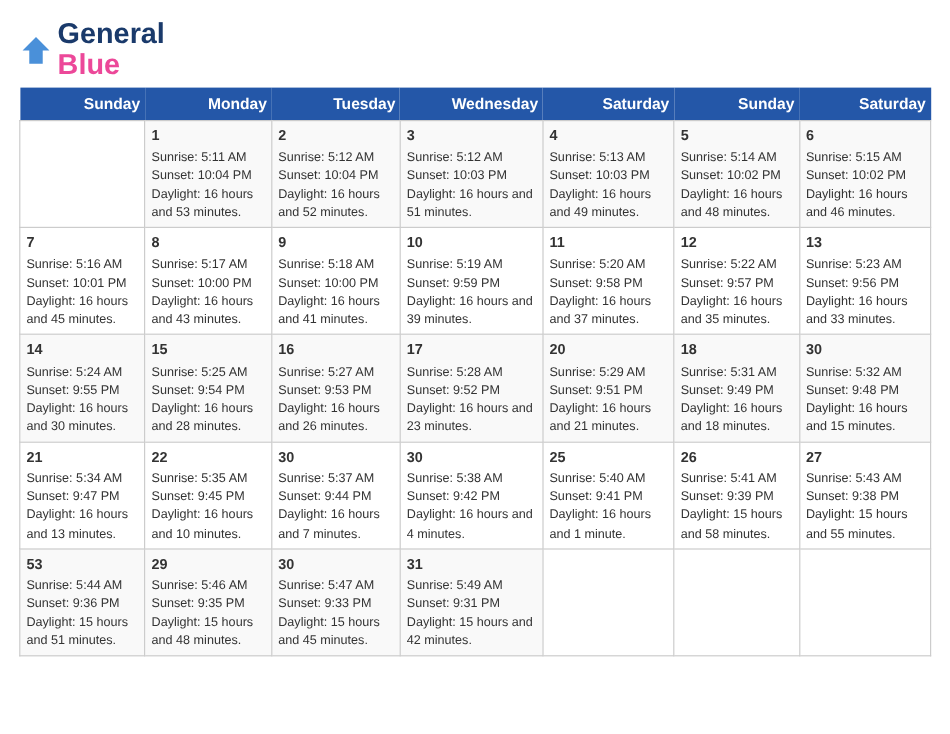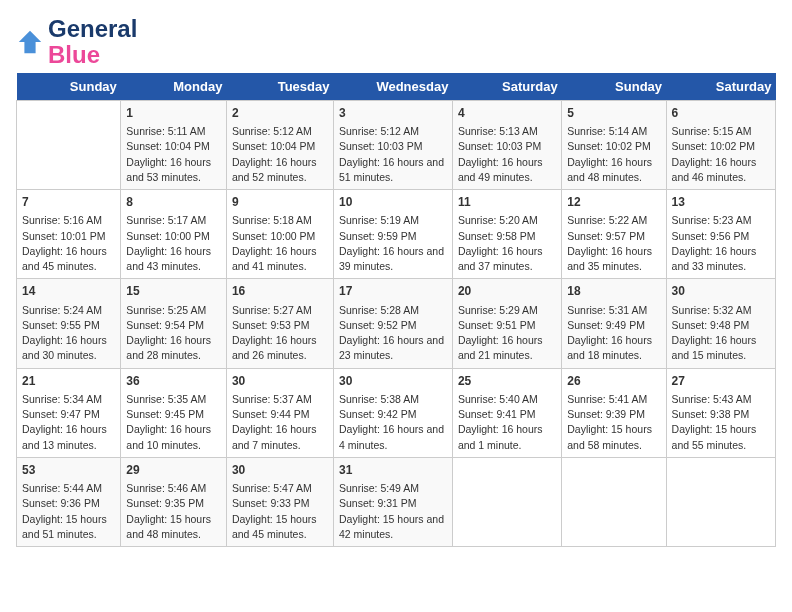--- a/index.html
+++ b/index.html
@@ -248,21 +248,21 @@
         </td>
       </tr>
       <tr>
         <td>
           <span class="day-num">21</span>
         <div class="day-info">
           Sunrise: 5:34 AM<br>Sunset: 9:47 PM<br>Daylight: 16 hours and 13 minutes.
         </div>
         </td>
         <td>
-          <span class="day-num">36</span>
+          <span class="day-num">22</span>
         <div class="day-info">
           Sunrise: 5:35 AM<br>Sunset: 9:45 PM<br>Daylight: 16 hours and 10 minutes.
         </div>
         </td>
         <td>
           <span class="day-num">30</span>
         <div class="day-info">
           Sunrise: 5:37 AM<br>Sunset: 9:44 PM<br>Daylight: 16 hours and 7 minutes.
         </div>
         </td>

